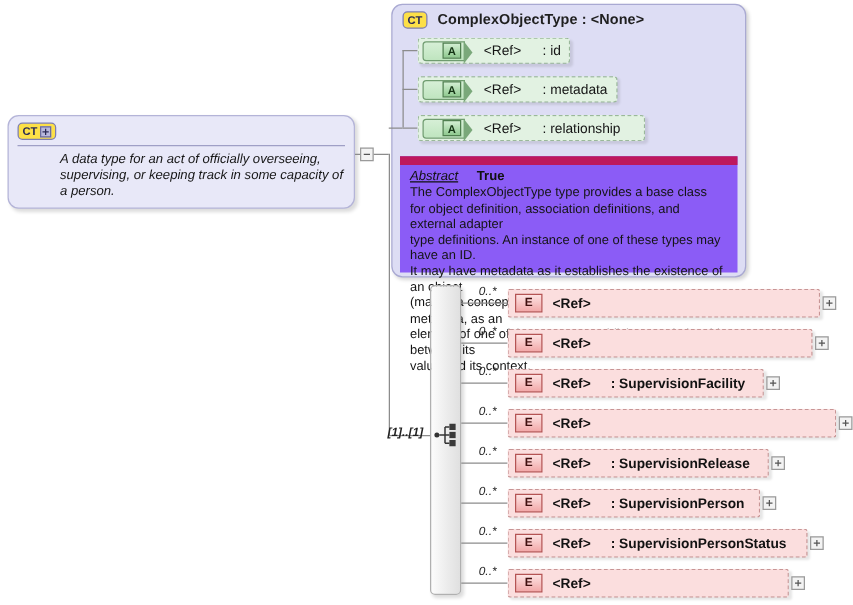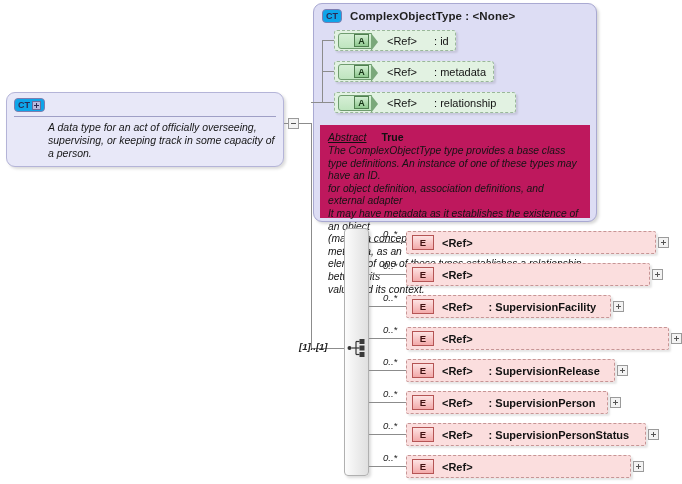--- a/index.html
+++ b/index.html
@@ -96,21 +96,21 @@
   }
 
   
   .badge-ct {
     display: inline-flex;
     align-items: center;
     justify-content: center;
     gap: 2px;
     height: 14px;
     padding: 0 3px;
-    background: #0ea5e9;
+    background: #fde047;
     border: 1px solid #7d7db0;
     border-radius: 4px;
     font-size: 9px;
     font-weight: bold;
     color: #2b2b55;
     line-height: 1;
     box-sizing: border-box;
   }
   .badge-ct .plusbox {
     display: inline-block;
@@ -205,40 +205,39 @@
     font-weight: normal;
     color: #141414;
     white-space: nowrap;
   }
   .attr-text .colon { margin-left: 14px; }
 
   
   .abstract-pane {
     position: absolute;
     box-sizing: border-box;
-    background: #be185d;
-    border-top: 3px solid #be185d;
+    background: #8b5cf6;
+    border-top: 7px solid #be185d;
     padding: 3px 8px 4px 8px;
   }
   .abstract-line {
     font-size: 10.5px;
     color: #111;
     margin-bottom: 2px;
     white-space: nowrap;
   }
   .abstract-line .lbl {
     font-style: italic;
     text-decoration: underline;
   }
   .abstract-line .val {
     font-weight: bold;
     margin-left: 12px;
   }
   .abstract-doc {
-    font-style: italic;
     font-size: 10.3px;
     line-height: 12.6px;
     color: #141414;
   }
 
   
   .seq-bar {
     position: absolute;
     box-sizing: border-box;
     background: linear-gradient(90deg,#fcfcfc,#ececec 55%,#e0e0e0);
@@ -376,32 +375,32 @@
     </span>
   </div>
 
   <div class="abstract-pane" style="left:320px; top:125px; width:270px; height:93px;">
     <div class="abstract-line">
       <span class="lbl">Abstract</span>
       <span class="val">True</span>
     </div>
     <div class="abstract-doc">
       <div>The ComplexObjectType type provides a base class</div>
+      <div>for object definition, association definitions, and external adapter</div>
       <div>type definitions. An instance of one of these types may have an ID.</div>
-      <div>for object definition, association definitions, and external adapter</div>
       <div>It may have metadata as it establishes the existence of an object</div>
       <div>(maybe a conceptual object). It may also have link metadata, as an</div>
       <div>element of one of these types establishes a relationship between its</div>
       <div>value and its context.</div>
     </div>
   </div>
 
   <div class="seq-bar" style="left:344px; top:228px; width:25px; height:248px;"></div>
 
-  <span class="seq-label" style="left:299px; top:341px;">[1]..[1]</span>
+  <span class="seq-label" style="left:310px; top:341px;">[1]..[1]</span>
 
   <svg class="seq-icon" style="left:347px; top:338px;" viewBox="0 0 22 20">
     <circle cx="2.5" cy="10" r="2" fill="#333"></circle>
     <line x1="4.5" y1="10" x2="9" y2="10" stroke="#333" stroke-width="1.2"></line>
     <line x1="9" y1="3.5" x2="9" y2="16.5" stroke="#333" stroke-width="1.2"></line>
     <line x1="9" y1="3.5" x2="12.5" y2="3.5" stroke="#333" stroke-width="1.2"></line>
     <line x1="9" y1="10" x2="12.5" y2="10" stroke="#333" stroke-width="1.2"></line>
     <line x1="9" y1="16.5" x2="12.5" y2="16.5" stroke="#333" stroke-width="1.2"></line>
     <rect x="12.5" y="1" width="5" height="5" fill="#3a3a3a"></rect>
     <rect x="12.5" y="7.5" width="5" height="5" fill="#3a3a3a"></rect>

